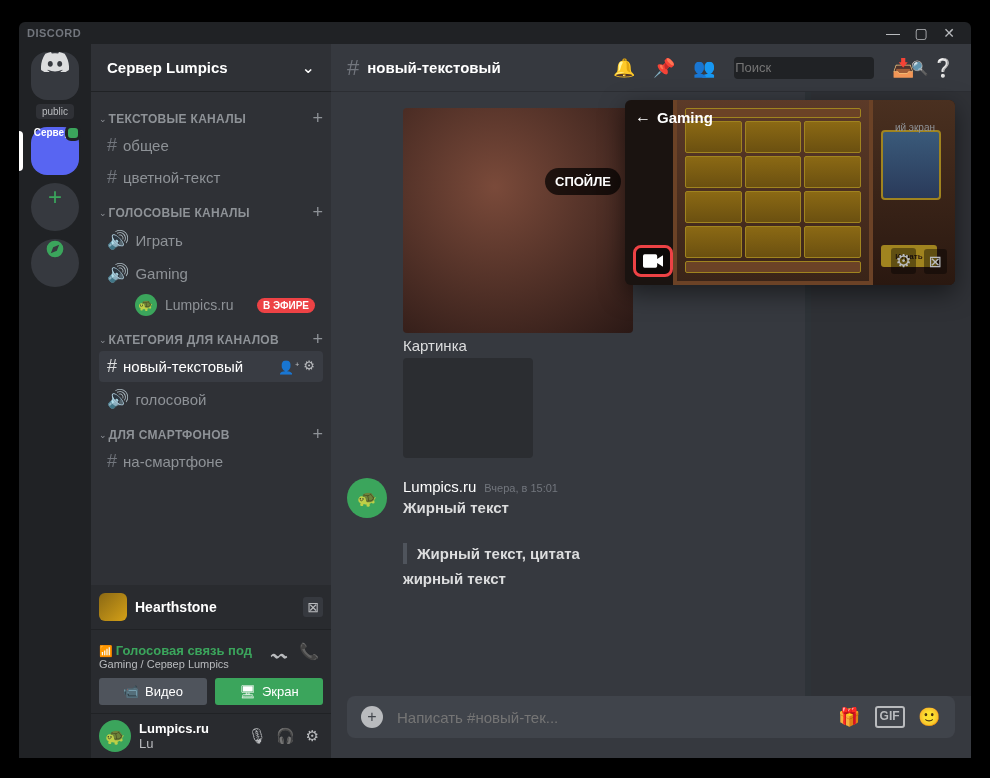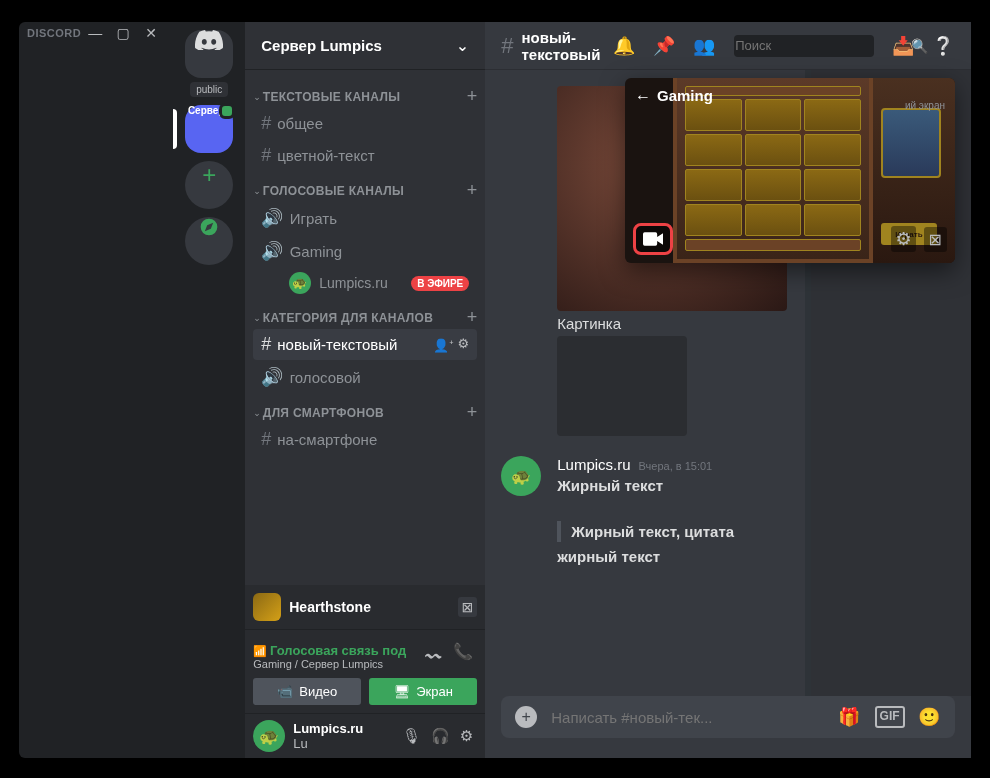--- a/index.html
+++ b/index.html
@@ -1,17 +1,17 @@
 <!DOCTYPE html>
 <html><head>
 <meta charset="utf-8">
 <style>
 *{margin:0;padding:0;box-sizing:border-box;font-family:Whitney,"Helvetica Neue",Helvetica,Arial,sans-serif}
 body{background:#000;width:990px;height:778px;overflow:hidden;position:relative}
-.outer{position:absolute;left:19px;top:22px;width:952px;height:736px;background:#202225;border-radius:6px;display:flex;flex-direction:row}
+.outer{position:absolute;left:19px;top:22px;width:952px;height:736px;background:#202225;border-radius:6px;display:flex;flex-direction:column}
 .titlebar{height:22px;display:flex;align-items:center;padding:0 8px;color:#72767d}
 .titlebar-logo{font-size:11px;font-weight:700;letter-spacing:0.5px;color:#72767d}
 .titlebar-spacer{flex:1}
 .win-btn{width:28px;height:22px;display:flex;align-items:center;justify-content:center;font-size:14px;color:#b9bbbe;cursor:pointer}
 .app{flex:1;display:flex;overflow:hidden}
 .guilds{width:72px;background:#202225;display:flex;flex-direction:column;align-items:center;padding-top:8px;gap:8px}
 .guild{width:48px;height:48px;border-radius:50%;background:#36393f;display:flex;align-items:flex-start;justify-content:center;cursor:pointer;position:relative}
 .guild-home{border-radius:16px}
 .guild-home svg{fill:#dcddde}
 .guild-public{font-size:10px;color:#b9bbbe;background:#2f3136;padding:2px 6px;border-radius:4px;margin-top:-4px}
@@ -92,21 +92,21 @@
 .input-add{width:22px;height:22px;border-radius:50%;background:#b9bbbe;color:#40444b;display:flex;align-items:center;justify-content:center;font-size:16px;cursor:pointer}
 .input-field{flex:1;background:none;border:none;color:#dcddde;font-size:15px;outline:none}
 .input-icons{display:flex;gap:14px;color:#b9bbbe;font-size:18px}
 .input-gif{font-size:12px;font-weight:700;border:2px solid #b9bbbe;padding:1px 3px;border-radius:3px}
 .members{width:160px;background:#2f3136;padding:16px 8px}
 .members-header{color:#8e9297;font-size:12px;font-weight:600;letter-spacing:0.3px}
 .pip{position:absolute;right:16px;top:56px;width:330px;height:185px;background:#1a1310;border-radius:6px;overflow:hidden;box-shadow:0 8px 24px rgba(0,0,0,0.5)}
 .pip-header{position:absolute;top:8px;left:10px;display:flex;align-items:center;gap:6px;z-index:2}
 .pip-back{color:#fff;font-size:16px;cursor:pointer}
 .pip-title{color:#fff;font-size:15px;font-weight:700}
-.pip-enlarge{position:absolute;top:22px;right:10px;color:#8e9297;font-size:10px;z-index:2}
+.pip-enlarge{position:absolute;top:22px;right:20px;color:#8e9297;font-size:10px;z-index:2}
 .pip-game{position:absolute;left:48px;top:0;width:282px;height:185px;background:linear-gradient(#3a2418,#2a1810);display:flex}
 .game-board{width:200px;height:100%;background:linear-gradient(#5c3a28,#3a2418);border:4px solid #6b4226;border-top:none;padding:8px;display:grid;grid-template-columns:repeat(3,1fr);grid-template-rows:auto repeat(4,1fr) auto;gap:3px}
 .game-slot{background:linear-gradient(#8b6914,#6b5010);border:1px solid #a0841f;border-radius:2px;font-size:6px;color:#e0c870;display:flex;align-items:flex-end;justify-content:center;padding-bottom:1px}
 .game-slot.header{grid-column:1/4;background:#6b4226;height:10px}
 .game-slot.footer{grid-column:1/4;background:#6b4226;height:12px}
 .game-side{width:82px;background:linear-gradient(#4a3020,#2a1810);position:relative}
 .game-portrait{position:absolute;top:30px;left:8px;width:60px;height:70px;background:linear-gradient(#3a5a7a,#2a3a5a);border:2px solid #a0841f;border-radius:4px}
 .game-play{position:absolute;bottom:18px;left:8px;width:56px;height:22px;background:#a0841f;border-radius:3px;font-size:8px;color:#2a1810;display:flex;align-items:center;justify-content:center;font-weight:700}
 .pip-controls{position:absolute;bottom:8px;left:8px;right:8px;display:flex;align-items:center;gap:8px}
 .pip-cam{width:40px;height:32px;border:3px solid #ed4245;border-radius:8px;display:flex;align-items:center;justify-content:center;cursor:pointer;background:rgba(0,0,0,0.5)}

